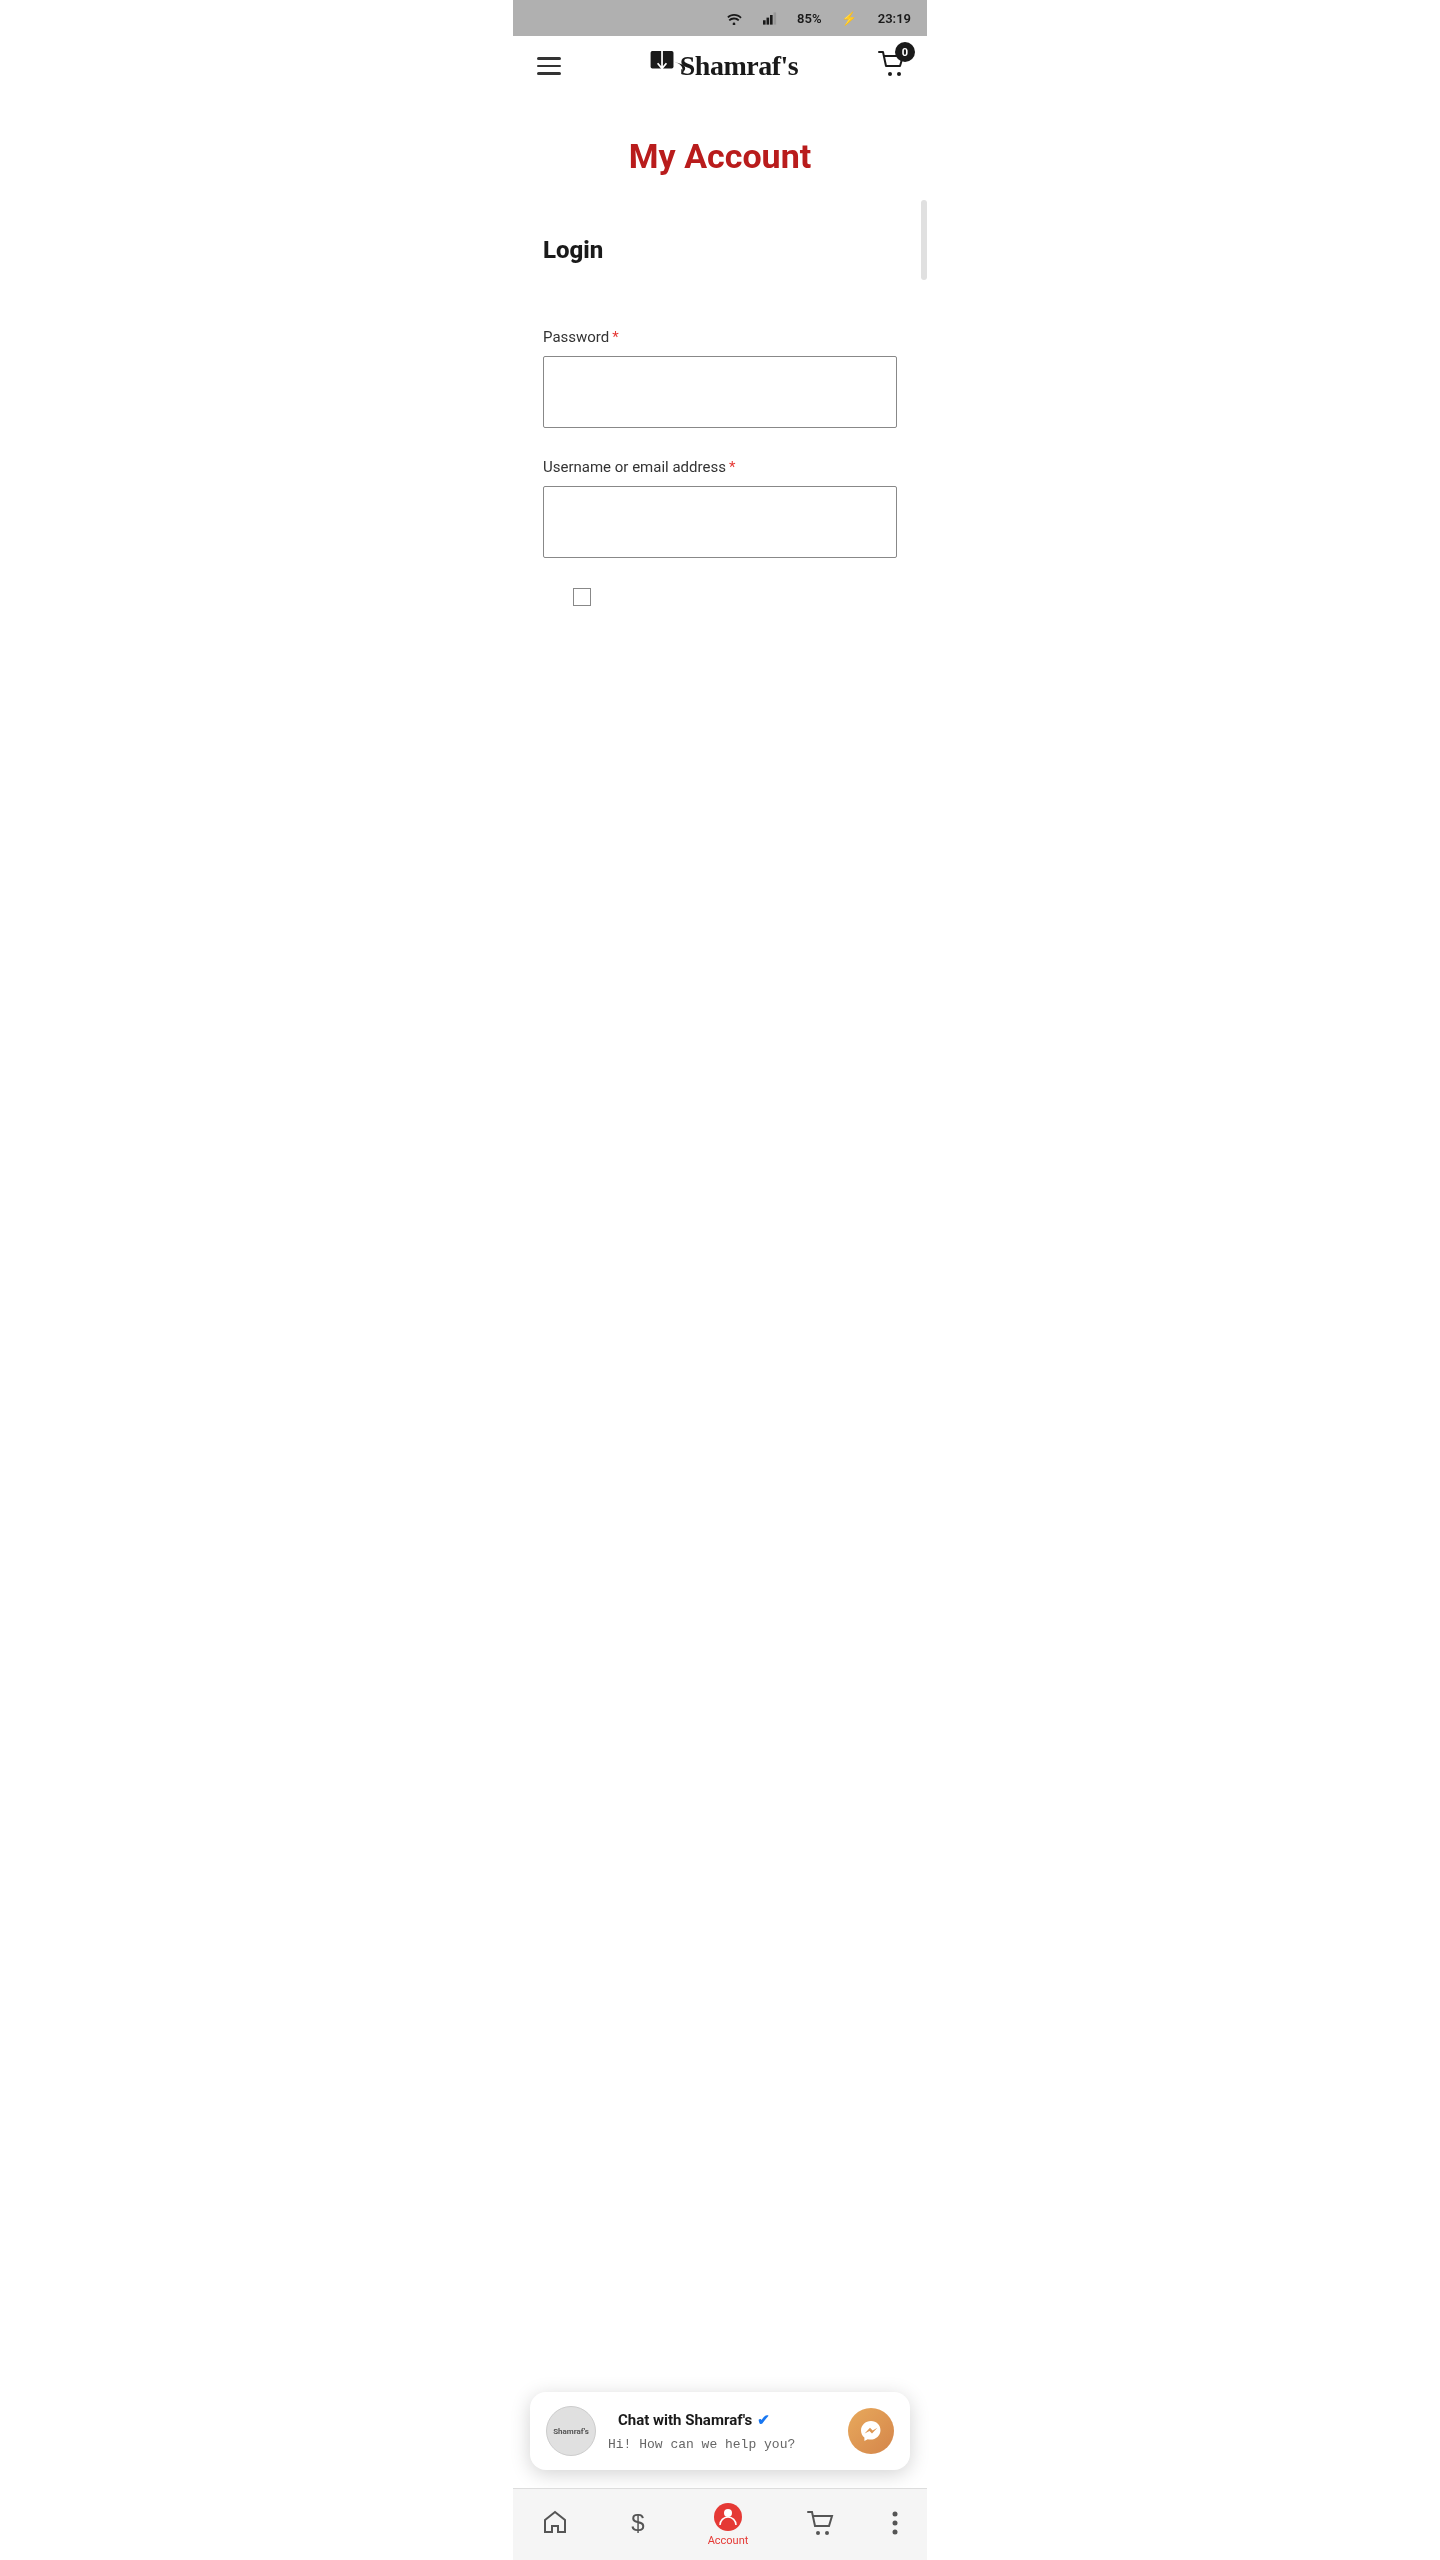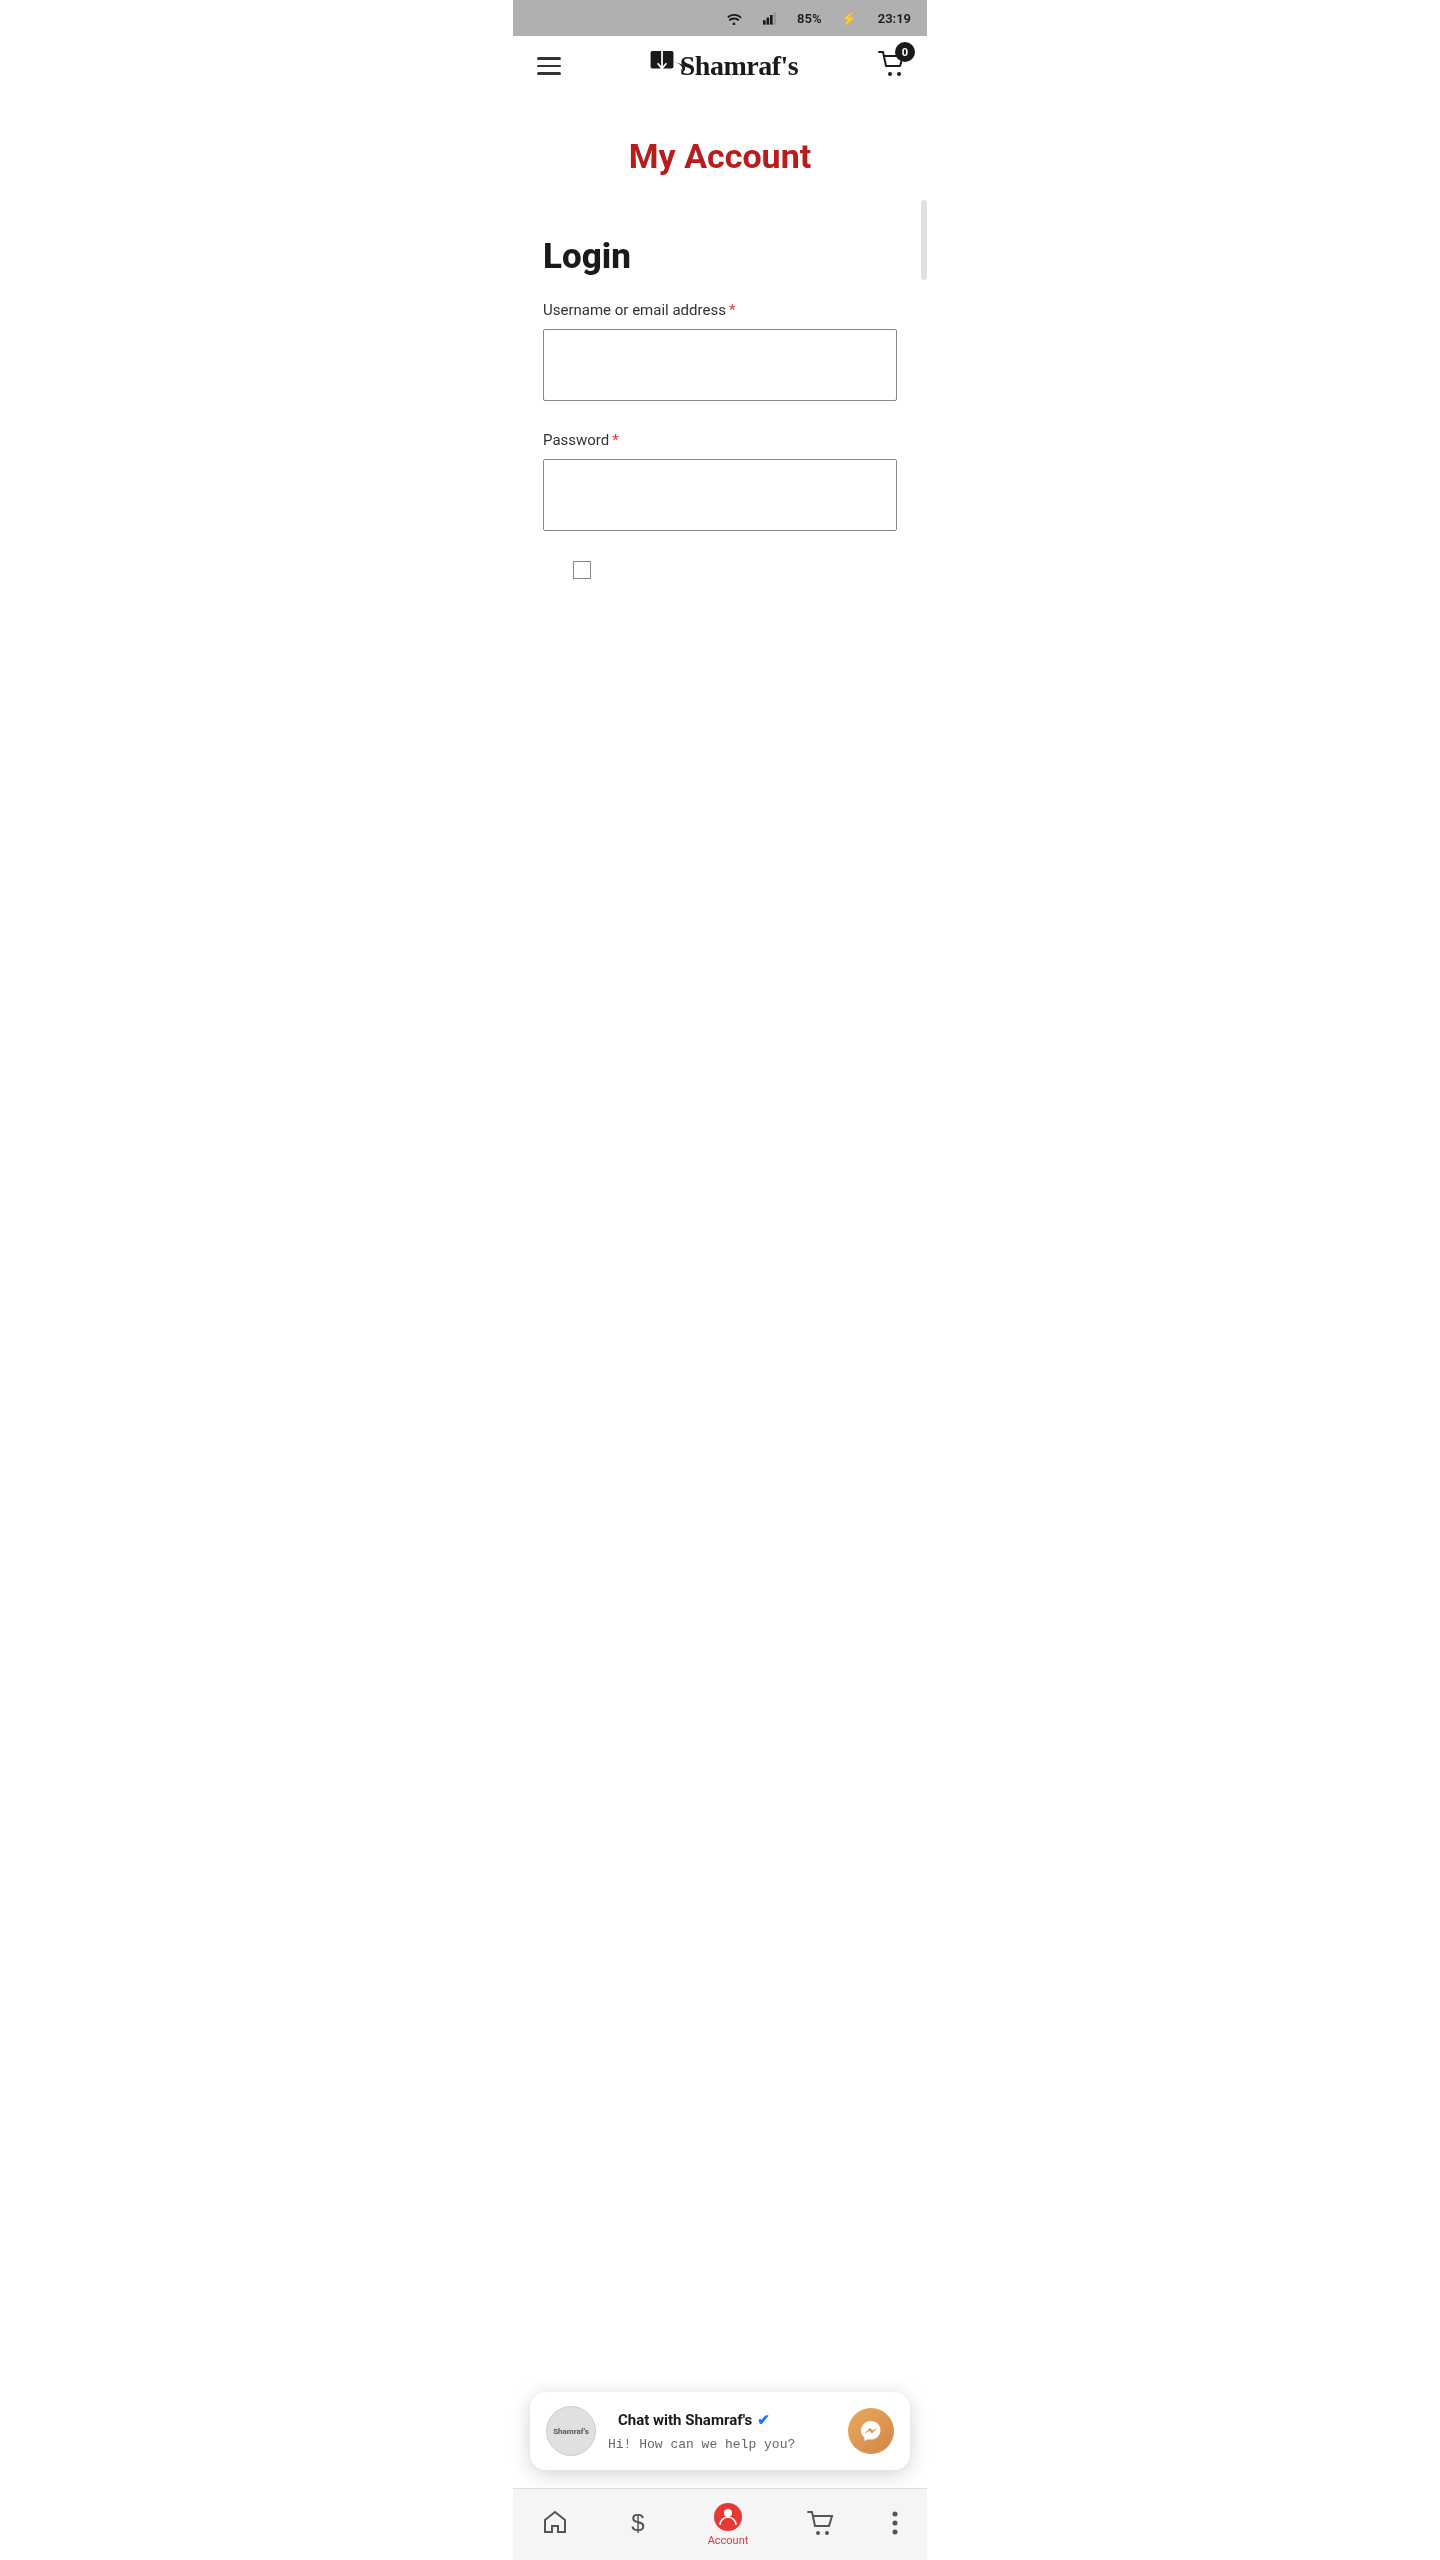--- a/index.html
+++ b/index.html
@@ -140,24 +140,24 @@
       color: #b91c1c;
       padding: 40px 20px 60px;
     }
 
     
     .login-section {
       padding: 0 30px;
     }
 
     .login-heading {
-      font-size: 35px;
+      font-size: 24px;
       font-weight: 800;
       color: #1a1a1a;
-      margin-bottom: 24px;
+      margin-bottom: 64px;
     }
 
     .field-group {
       margin-bottom: 30px;
     }
 
     .field-label {
       font-size: 15px;
       color: #333;
       margin-bottom: 10px;
@@ -360,30 +360,30 @@
 
 <div class="scroll-indicator"></div>
 
 <h1 class="page-title">My Account</h1>
 
 <div class="login-section">
   <h2 class="login-heading">Login</h2>
 
   <div class="field-group">
     <label class="field-label">
+      <span>Password</span><span class="required-star">*</span>
+    </label>
+    <input type="password" class="text-input" autocomplete="current-password" style="">
+  </div>
+
+  <div class="field-group">
+    <label class="field-label">
       <span>Username or email address</span><span class="required-star">*</span>
     </label>
     <input type="text" class="text-input" autocomplete="username" style="">
-  </div>
-
-  <div class="field-group">
-    <label class="field-label">
-      <span>Password</span><span class="required-star">*</span>
-    </label>
-    <input type="password" class="text-input" autocomplete="current-password" style="">
   </div>
 
   <div class="remember-row">
     <div class="checkbox"></div>
   </div>
 </div>
 
 <div class="chat-widget">
   <div class="chat-avatar">
     <div class="chat-avatar-inner">

